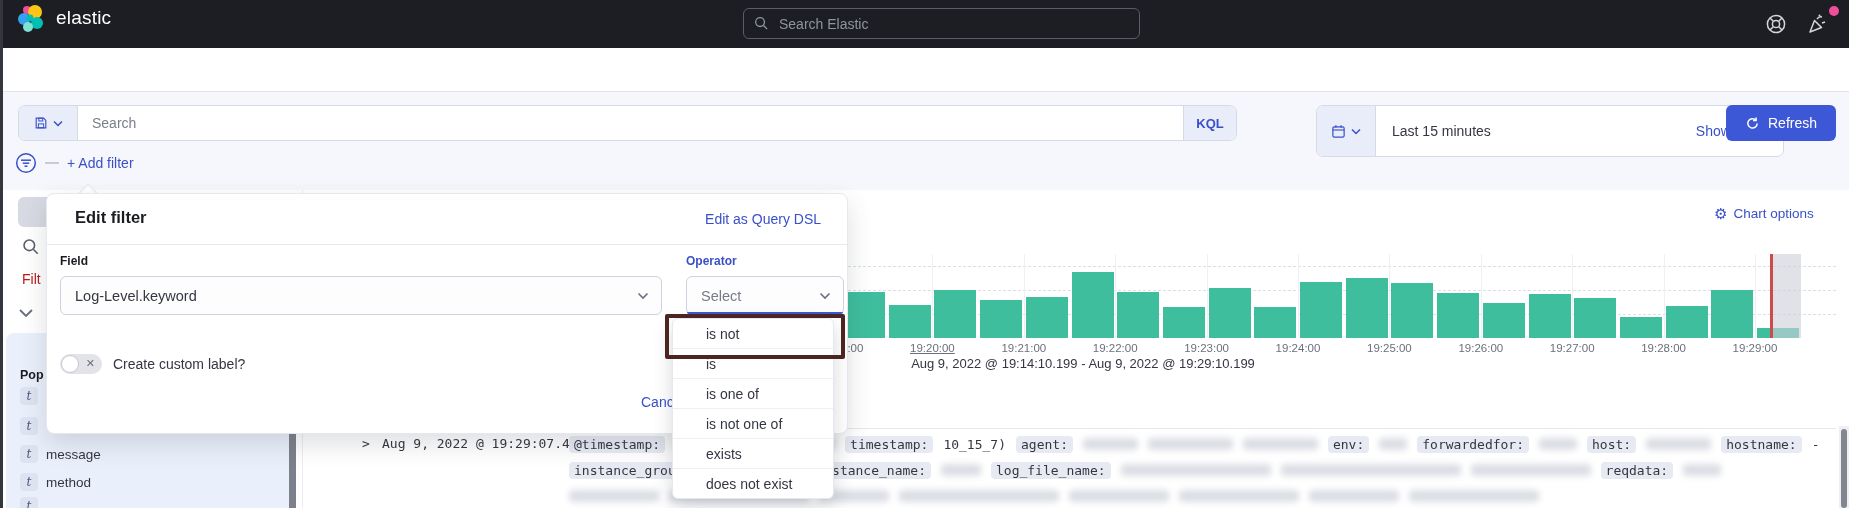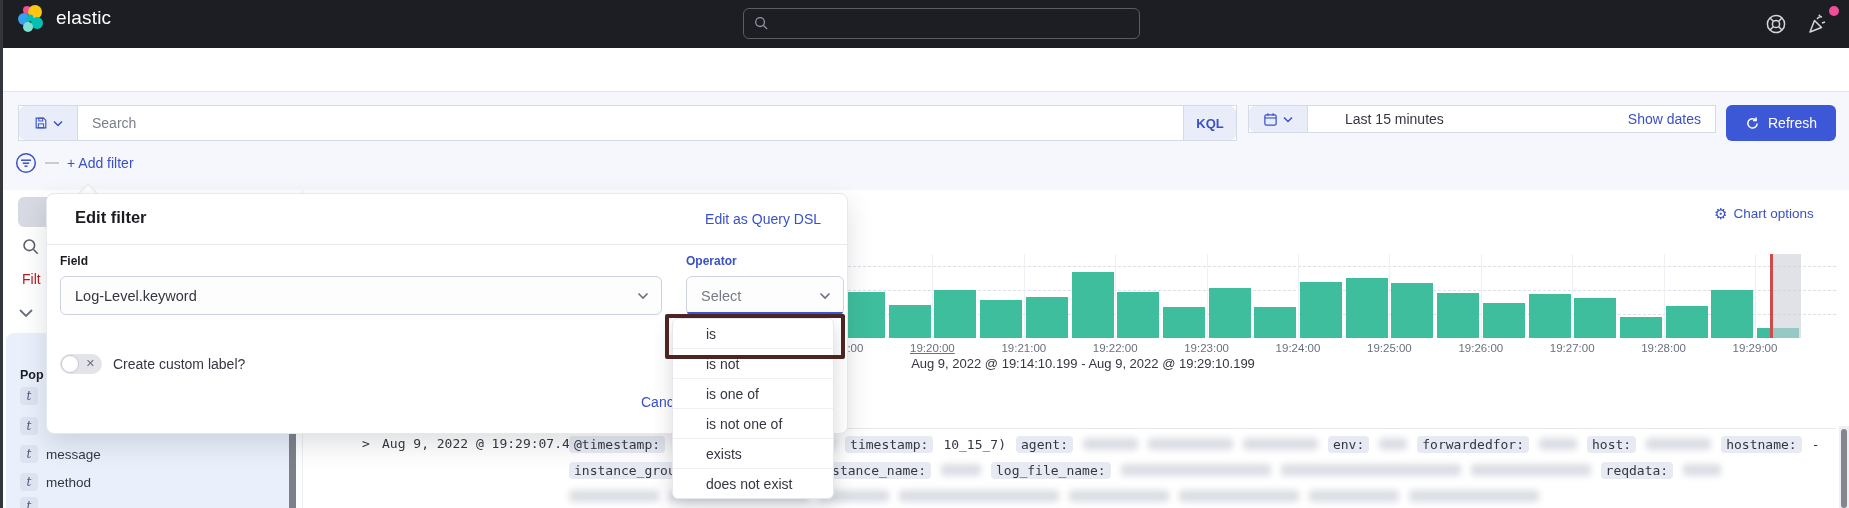--- a/index.html
+++ b/index.html
@@ -29,29 +29,29 @@
   #breadcrumb-pill{left:100px;top:56px;height:28px;padding:0 17px;border-radius:14px;background:#DCE1F6;
       color:#3A50C8;font-weight:600;display:flex;align-items:center;font-size:14px;}
   #bc-check{left:170px;top:62px;}
   #nav-links{right:100px;top:48px;height:43px;position:absolute;display:flex;align-items:center;gap:32px;}
   .nav-link{color:#3A50C8;font-weight:500;cursor:pointer;}
   #save-btn{left:1765px;top:54px;width:73px;height:33px;border-radius:6px;background:#DEE5F8;color:#3A50C8;
       display:flex;align-items:center;justify-content:center;gap:7px;font-weight:500;cursor:pointer;}
 
   
   #query-section{left:0;top:92px;width:1849px;height:98px;background:#F6F7FC;}
-  .ctl{border:1px solid #D6DAE5;border-radius:0;background:#fff;box-sizing:border-box;display:flex;align-items:center;}
+  .ctl{border:1px solid #D6DAE5;border-radius:7px;background:#fff;box-sizing:border-box;display:flex;align-items:center;}
   #query-input-group{left:18px;top:105px;width:1219px;height:36px;}
   .seg{height:100%;background:#E9EDFA;display:flex;align-items:center;justify-content:center;gap:5px;color:#3A50C8;}
   #savedq-seg{width:58px;border-right:1px solid #D6DAE5;border-radius:6px 0 0 6px;cursor:pointer;}
   #query-input-group input{flex:1;border:none;outline:none;padding:0 14px;font-size:14px;color:#343741;
       font-family:"Liberation Sans",sans-serif;background:transparent;}
   #query-input-group input::placeholder{color:#7A7F8A;}
   #kql-seg{width:52px;border-left:1px solid #D6DAE5;border-radius:0 6px 6px 0;font-weight:600;font-size:13px;cursor:pointer;}
-  #datepicker{left:1248px;top:105px;width:468px;height:28px;gap:21px;}
+  #datepicker{left:1316px;top:105px;width:468px;height:52px;}
   #cal-seg{width:58px;border-right:1px solid #D6DAE5;border-radius:6px 0 0 6px;cursor:pointer;}
   #time-range{padding:0 16px;color:#343741;cursor:pointer;}
   #show-dates{margin-left:auto;padding-right:14px;color:#3A50C8;font-weight:500;cursor:pointer;}
   #refresh-btn{left:1726px;top:105px;width:110px;height:36px;border-radius:6px;background:#3D58D6;color:#fff;
       display:flex;align-items:center;justify-content:center;gap:8px;font-weight:500;cursor:pointer;}
   #addfilter-row{left:15px;top:152px;display:flex;align-items:center;gap:8px;}
   #pin-dash{width:14px;height:2px;background:#C9CCD6;}
   #add-filter{color:#3A50C8;font-weight:500;cursor:pointer;}
 
   
@@ -139,20 +139,21 @@
         <circle cx="12" cy="24" r="5" fill="#7DE2D1"></circle>
         <circle cx="14" cy="15" r="3.4" fill="#02BCB7"></circle>
       </svg>
       <span id="brand-text">elastic</span>
     </div>
     <div class="abs" id="global-search">
       <svg width="15" height="15" viewBox="0 0 16 16">
         <circle cx="6.5" cy="6.5" r="4.7" fill="none" stroke="#8F949E" stroke-width="1.4"></circle>
         <line x1="10.2" y1="10.2" x2="14" y2="14" stroke="#8F949E" stroke-width="1.4"></line>
       </svg>
+      <input placeholder="Search Elastic" style="">
     </div>
     <svg class="abs hdr-icon" style="left:1763px" viewBox="0 0 26 26">
       <circle cx="13" cy="13" r="8.6" fill="none" stroke="#D4D6DB" stroke-width="1.5"></circle>
       <circle cx="13" cy="13" r="3.6" fill="none" stroke="#D4D6DB" stroke-width="1.5"></circle>
       <line x1="7" y1="7" x2="10.3" y2="10.3" stroke="#D4D6DB" stroke-width="1.5"></line>
       <line x1="19" y1="7" x2="15.7" y2="10.3" stroke="#D4D6DB" stroke-width="1.5"></line>
       <line x1="7" y1="19" x2="10.3" y2="15.7" stroke="#D4D6DB" stroke-width="1.5"></line>
       <line x1="19" y1="19" x2="15.7" y2="15.7" stroke="#D4D6DB" stroke-width="1.5"></line>
     </svg>
     <svg class="abs hdr-icon" style="left:1805px" viewBox="0 0 26 26">
@@ -405,22 +406,22 @@
     </div>
     <div id="fp-toggle">
       <div class="knob"></div>
       <span class="x">✕</span>
     </div>
     <span id="fp-toggle-label">Create custom label?</span>
     <span id="fp-cancel">Cancel</span>
   </div>
 
   <div class="abs" id="op-dropdown">
+      <div class="op-option">is not</div>
       <div class="op-option">is</div>
-      <div class="op-option">is not</div>
       <div class="op-option">is one of</div>
       <div class="op-option">is not one of</div>
       <div class="op-option">exists</div>
       <div class="op-option">does not exist</div>
     </div>
   <div class="abs" id="annotation-box"></div>
 
   <div class="abs" id="window-edge"></div>
 </div>
 

